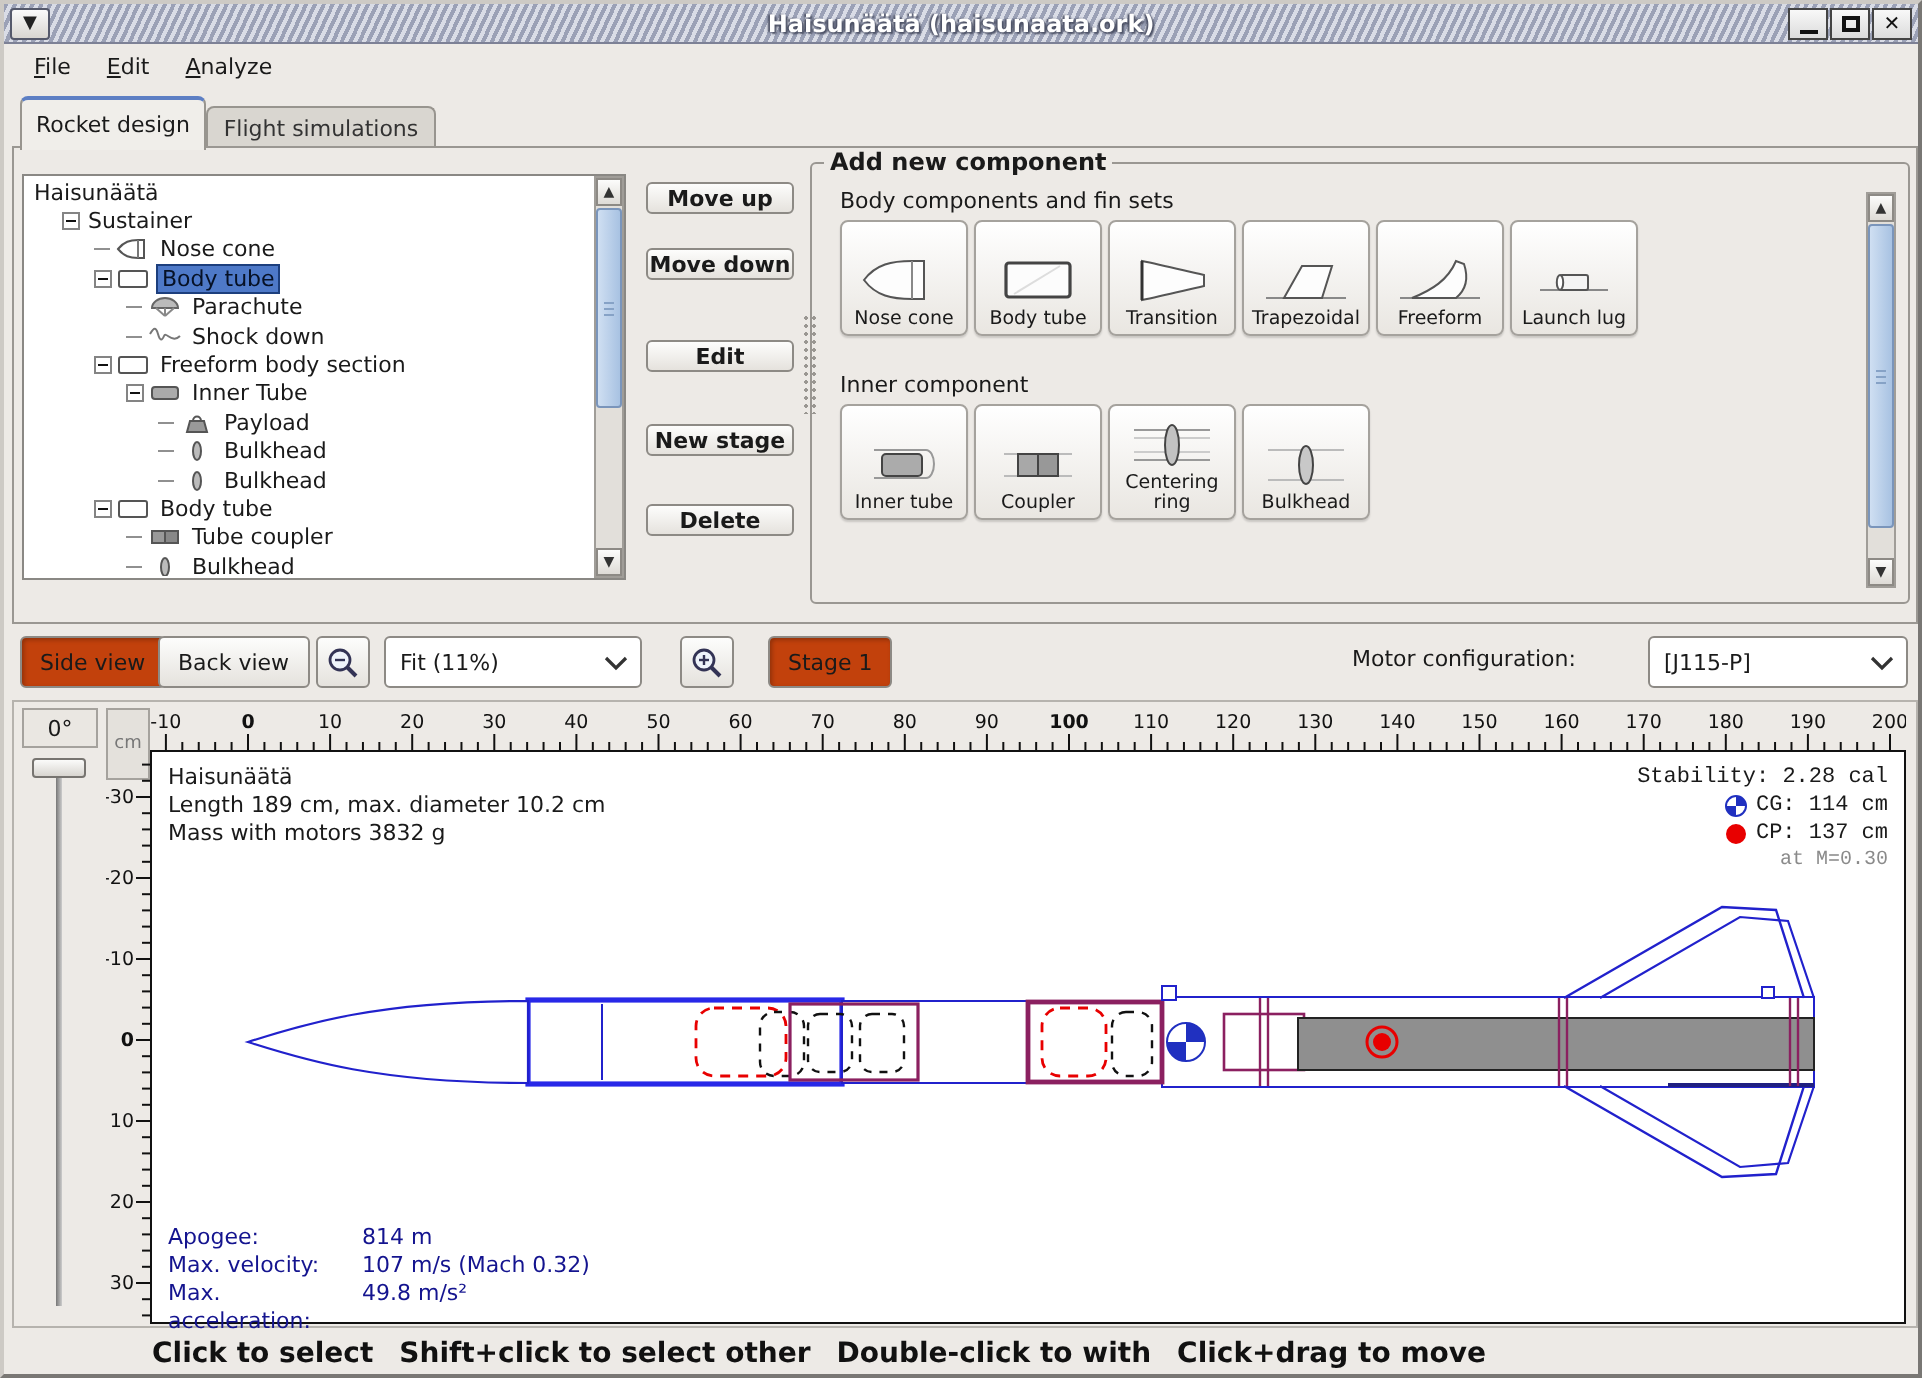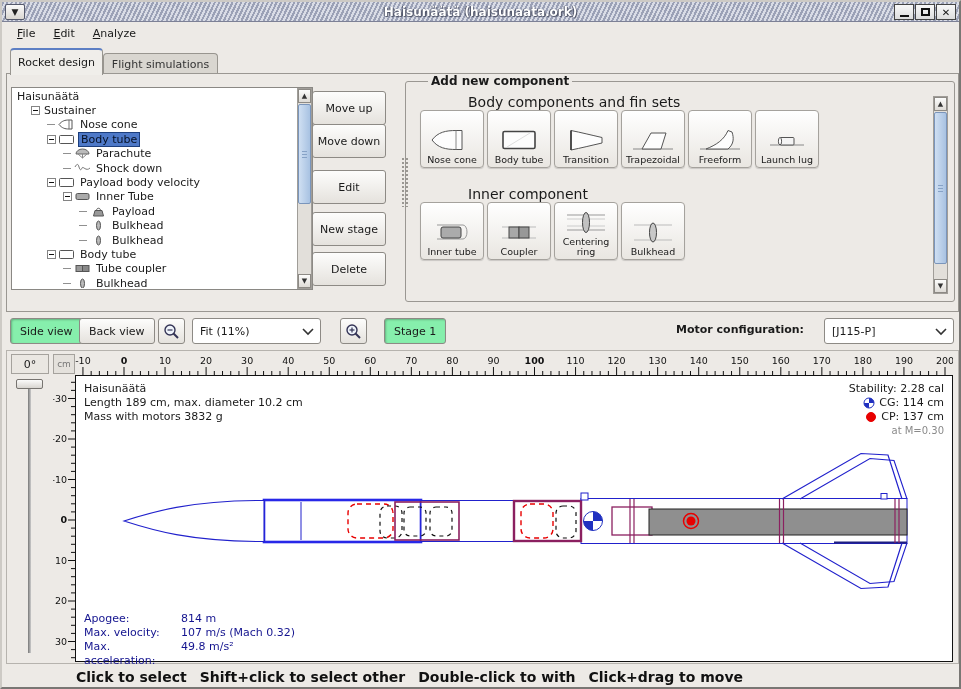--- a/index.html
+++ b/index.html
@@ -48,61 +48,61 @@
   .tree-label{padding:0 2px;font-size:11px;}
   .tree-label.selected{background:#4E79C8;border:1px solid #1d3f7d;color:#061126;}
   
   .vscroll{position:absolute;background:#E2DFDA;border:1px solid #a09d98;}
   .sb-btn{position:absolute;left:0;width:100%;height:14px;background:linear-gradient(#fcfcfb,#dedbd6);border:1px solid #8d8a85;
      display:flex;align-items:center;justify-content:center;font-size:7px;color:#333;}
   .sb-thumb{position:absolute;left:0;width:100%;background:linear-gradient(90deg,#cfdff2,#a8c2e2);border:1px solid #7a95bb;border-radius:2px;}
   .sb-grip{position:absolute;left:3px;right:3px;top:50%;height:7px;margin-top:-3px;
      background:repeating-linear-gradient(#86a2c6 0 1px,transparent 1px 3px);}
   
-  .side-btn{position:absolute;left:305px;width:74px;height:34px;background:linear-gradient(#fdfdfc,#e5e2dd);
-    border:1px solid #8d8a85;border-radius:3px;display:flex;align-items:center;justify-content:center;cursor:default;}
+  .side-btn{position:absolute;left:316px;width:74px;height:16px;background:linear-gradient(#fdfdfc,#e5e2dd);
+    border:1px solid #8d8a85;border-radius:3px;display:flex;align-items:center;justify-content:center;cursor:default;font-weight:bold;}
   .splitter-grip{position:absolute;left:394px;top:83px;width:8px;height:50px;
     background:repeating-radial-gradient(circle at 2px 2px,#9a9792 0 0.8px,transparent 1px 4px);
     background-size:4px 4px;}
   
   fieldset.groupbox{position:absolute;left:398px;top:0px;width:550px;height:228px;border:1px solid #9a9792;border-radius:3px;margin:0;padding:0;}
-  fieldset.groupbox legend{font-weight:bold;font-size:12px;margin-left:22px;padding:0 3px;}
-  .section-label{position:absolute;left:14px;font-size:14px;margin-left:48px;}
+  fieldset.groupbox legend{font-weight:bold;font-size:12px;margin-left:6px;padding:0 3px;}
+  .section-label{position:absolute;left:14px;font-size:11px;}
   .comp-row{position:absolute;left:14px;display:flex;gap:3px;}
   .comp-btn{width:64px;height:58px;background:linear-gradient(#ffffff,#e9e6e1);border:1px solid #a5a29d;border-radius:4px;
     display:flex;flex-direction:column;align-items:center;justify-content:flex-end;padding:2px 1px;cursor:default;
     box-shadow:0 1px 1px rgba(0,0,0,0.15);}
   .comp-ico{width:46px;height:27px;margin-bottom:1px;}
   .comp-ico svg{width:100%;height:100%;display:block;}
   .comp-label{font-size:9.5px;line-height:10px;text-align:center;}
   
   .toolbar{position:absolute;left:4px;top:312px;width:953px;height:34px;}
   .tb-btn{position:absolute;top:4px;height:26px;background:linear-gradient(#fdfdfc,#e5e2dd);border:1px solid #8d8a85;border-radius:3px;
     display:flex;align-items:center;justify-content:center;padding:0 9px;cursor:default;}
-  .tb-btn.pressed{background:#86efac;box-shadow:inset 1px 1px 2px rgba(0,0,0,0.25);}
+  .tb-btn.pressed{background:#c2410c;box-shadow:inset 1px 1px 2px rgba(0,0,0,0.25);}
   .combo{position:absolute;top:4px;height:26px;background:#fff;border:1px solid #8d8a85;border-radius:3px;
     display:flex;align-items:center;padding-left:7px;cursor:default;}
   .combo .chev{position:absolute;right:4px;top:5px;width:16px;height:14px;color:#333;}
   .tb-label{position:absolute;top:9px;}
   .mag svg{width:17px;height:17px;display:block;}
   
   .figure{position:absolute;left:4px;top:348px;width:953px;height:314px;background:#EDEAE6;border:1px solid #b6b3ae;}
   .rot-box{position:absolute;left:4px;top:3px;width:38px;height:20px;border:1px solid #a5a29d;background:#EAE7E2;
     display:flex;align-items:center;justify-content:center;}
-  .unit-box{position:absolute;left:46px;top:3px;width:22px;height:20px;border:1px solid #a5a29d;background:#E4E1DC;
+  .unit-box{position:absolute;left:46px;top:3px;width:22px;height:36px;border:1px solid #a5a29d;background:#E4E1DC;
     display:flex;align-items:center;justify-content:center;font-size:9px;color:#777;}
   .h-ruler{position:absolute;left:68px;top:3px;width:878px;height:21px;}
   .v-ruler{position:absolute;left:46px;top:24px;width:22px;height:287px;}
   .slider-track{position:absolute;left:21px;top:34px;width:3px;height:268px;background:linear-gradient(90deg,#777,#ccc);}
   .slider-handle{position:absolute;left:9px;top:28px;width:27px;height:10px;background:linear-gradient(#fbfbfa,#d8d5d0);
     border:1px solid #777470;border-radius:2px;}
   .canvas{position:absolute;left:68px;top:24px;width:878px;height:287px;background:#fff;border:1px solid #111;}
   .canvas svg.rocket{position:absolute;left:0;top:0;}
   .fig-info{position:absolute;left:8px;top:6px;line-height:14px;}
-  .stab-block{position:absolute;right:8px;top:6px;text-align:right;line-height:14px;}
+  .stab-block{position:absolute;right:8px;top:6px;text-align:right;line-height:14px;font-family:Liberation Mono, monospace;}
   .stab-line{display:flex;align-items:center;justify-content:flex-end;gap:4px;}
   .stab-mach{color:#8a8a8a;font-size:10px;}
   .flight-block{position:absolute;left:8px;top:236px;color:#14148f;line-height:14px;}
   .flight-row{display:flex;}
   .flight-row .fl{width:97px;}
   
   .statusbar{position:absolute;left:4px;top:665px;width:953px;height:20px;display:flex;align-items:center;
     padding-left:70px;gap:13px;font-size:14px;font-weight:bold;color:#111;}
 </style>
 </head>
@@ -205,21 +205,21 @@
           <div class="tree-row">
             <span style="display: inline-block; width: 34px;"></span>
             <span class="expander">
               <i></i>
             </span>
             <span class="tree-ico">
               <svg viewBox="0 0 17 11">
                 <rect x="1.5" y="1.5" width="14" height="8" rx="1" fill="#fff" stroke="#555"></rect>
               </svg>
             </span>
-            <span class="tree-label">Payload body velocity</span>
+            <span class="tree-label">Freeform body section</span>
           </div>
           <div class="tree-row">
             <span style="display: inline-block; width: 50px;"></span>
             <span class="expander">
               <i></i>
             </span>
             <span class="tree-ico">
               <svg viewBox="0 0 17 11">
                 <rect x="2" y="2.5" width="13" height="6" rx="1.5" fill="#aaa" stroke="#555"></rect>
               </svg>
@@ -452,21 +452,21 @@
     </div>
     <div class="tb-btn mag" style="left:334px;width:27px;padding:0;">
       <svg viewBox="0 0 17 17">
         <circle cx="7" cy="7" r="5" fill="#eef3fa" stroke="#335" stroke-width="1.4"></circle>
         <line x1="4.5" y1="7" x2="9.5" y2="7" stroke="#335" stroke-width="1.2"></line>
         <line x1="7" y1="4.5" x2="7" y2="9.5" stroke="#335" stroke-width="1.2"></line>
         <line x1="10.5" y1="10.5" x2="15" y2="15" stroke="#335" stroke-width="2"></line>
       </svg>
     </div>
     <div class="tb-btn pressed" style="left:378px;">Stage 1</div>
-    <div class="tb-label" style="left:670px;font-weight:bold;">Motor configuration:</div>
+    <div class="tb-label" style="left:670px;">Motor configuration:</div>
     <div class="combo" style="left:818px;width:130px;">
       <span>[J115-P]</span>
       <svg class="chev" viewBox="0 0 16 14">
           <polyline points="3,5 8,10 13,5" fill="none" stroke="#333" stroke-width="1.6"></polyline>
         </svg>
     </div>
   </div>
 
   <div class="figure">
     <div class="rot-box">0°</div>

